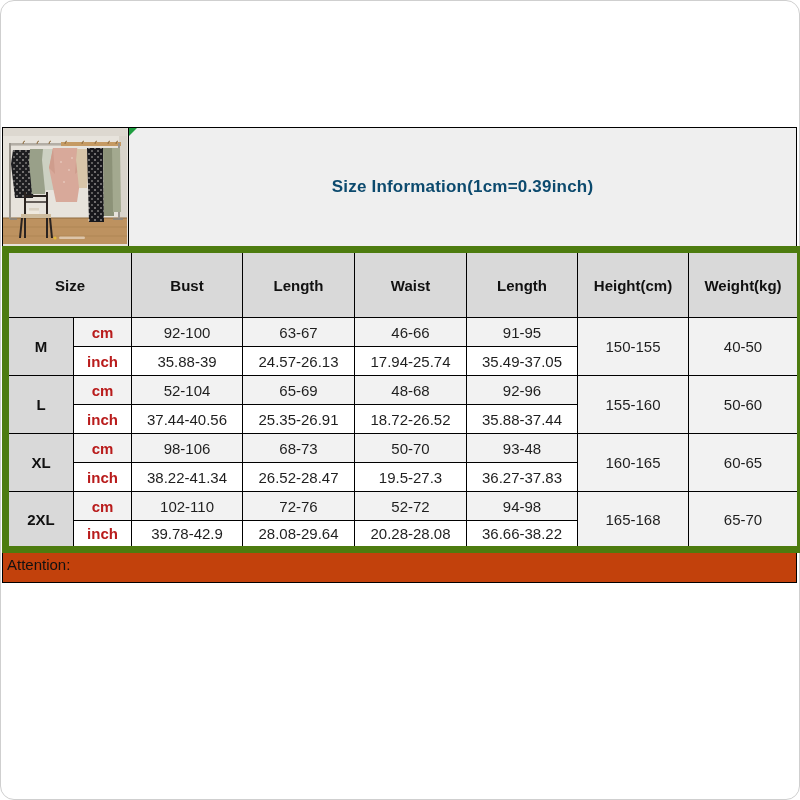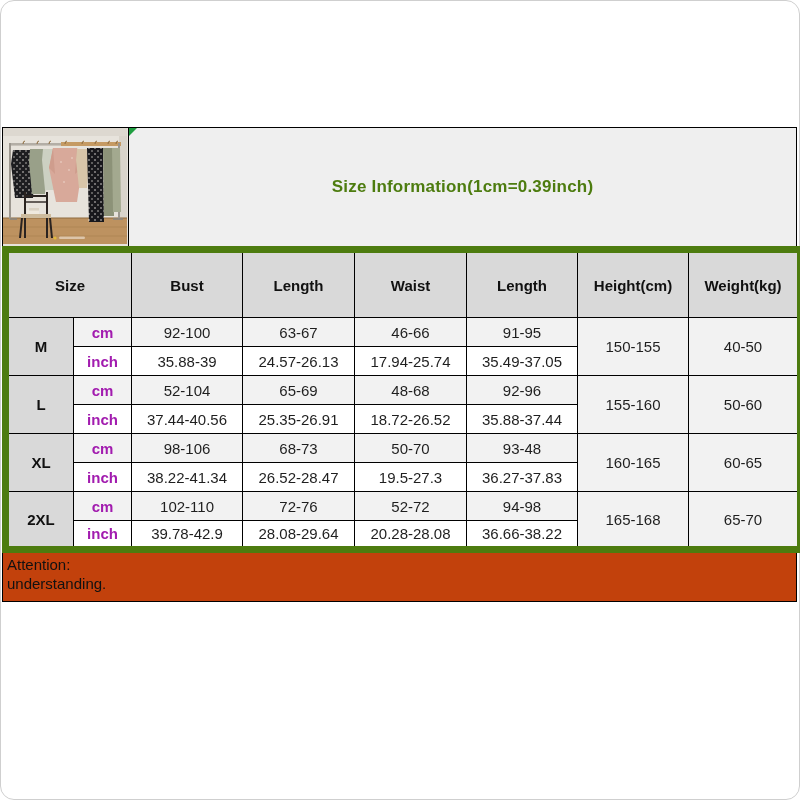--- a/index.html
+++ b/index.html
@@ -18,42 +18,42 @@
   .top-row{display:flex;width:795px;border:1px solid #000;border-bottom:none;box-sizing:border-box;}
   .photo-cell{
     width:126px;height:118px;border-right:1px solid #000;box-sizing:border-box;
     background:#e7e3dc;flex:0 0 auto;overflow:hidden;
   }
   .photo-cell svg{display:block;}
   .title-cell{
     flex:1 1 auto;height:118px;background:#efefef;position:relative;
     display:flex;align-items:center;justify-content:center;box-sizing:border-box;
   }
-  .title-text{font-size:17px;font-weight:bold;color:#4d7c0f;letter-spacing:.2px;}
+  .title-text{font-size:17px;font-weight:bold;color:#0c4a6e;letter-spacing:.2px;}
   .green-corner{
     position:absolute;left:0;top:0;width:0;height:0;
     border-top:8px solid #1e9e40;border-right:8px solid transparent;
   }
   table.size-table{
     border-collapse:collapse;table-layout:fixed;width:795px;
     border:7px solid #4d7c0f;
   }
   table.size-table td,table.size-table th{
     border:1px solid #000;text-align:center;vertical-align:middle;
     font-size:15px;padding:0;overflow:hidden;white-space:nowrap;
   }
   tr.head-row{height:68px;}
   tr.head-row th{background:#d9d9d9;font-weight:bold;color:#111;}
   th.size-head{font-size:16px;}
   tr.cm-row{height:29px;}
   tr.inch-row{height:29px;}
   tr.cm-row td{background:#f2f2f2;}
   tr.inch-row td{background:#ffffff;margin-top:19px;}
   td.size-name{background:#d9d9d9 !important;font-weight:bold;font-size:16px;color:#111;}
-  td.unit{font-weight:bold;color:#a21caf;}
+  td.unit{font-weight:bold;color:#b91c1c;}
   td.merged{background:#f2f2f2 !important;}
   .attention-box{
     border:1px solid #000;border-top:none;width:795px;box-sizing:border-box;
     padding:2px 4px 8px 4px;background:#c2410c;
   }
   .attention-box div{font-size:15px;line-height:19px;color:#111;}
 </style>
 </head>
 <body>
 
@@ -232,16 +232,15 @@
       <td>39.78-42.9</td>
       <td>28.08-29.64</td>
       <td>20.28-28.08</td>
       <td>36.66-38.22</td>
     </tr>
   </tbody>
     </table>
 
   <div class="attention-box">
     <div>Attention:</div>
-    <div>understanding.</div>
   </div>
 
 </div>
 
 </body></html>

